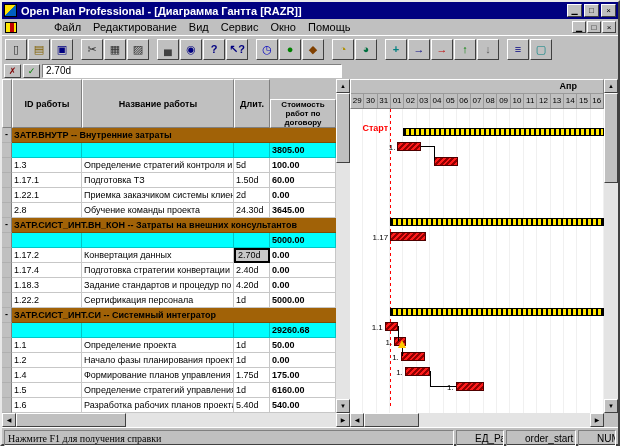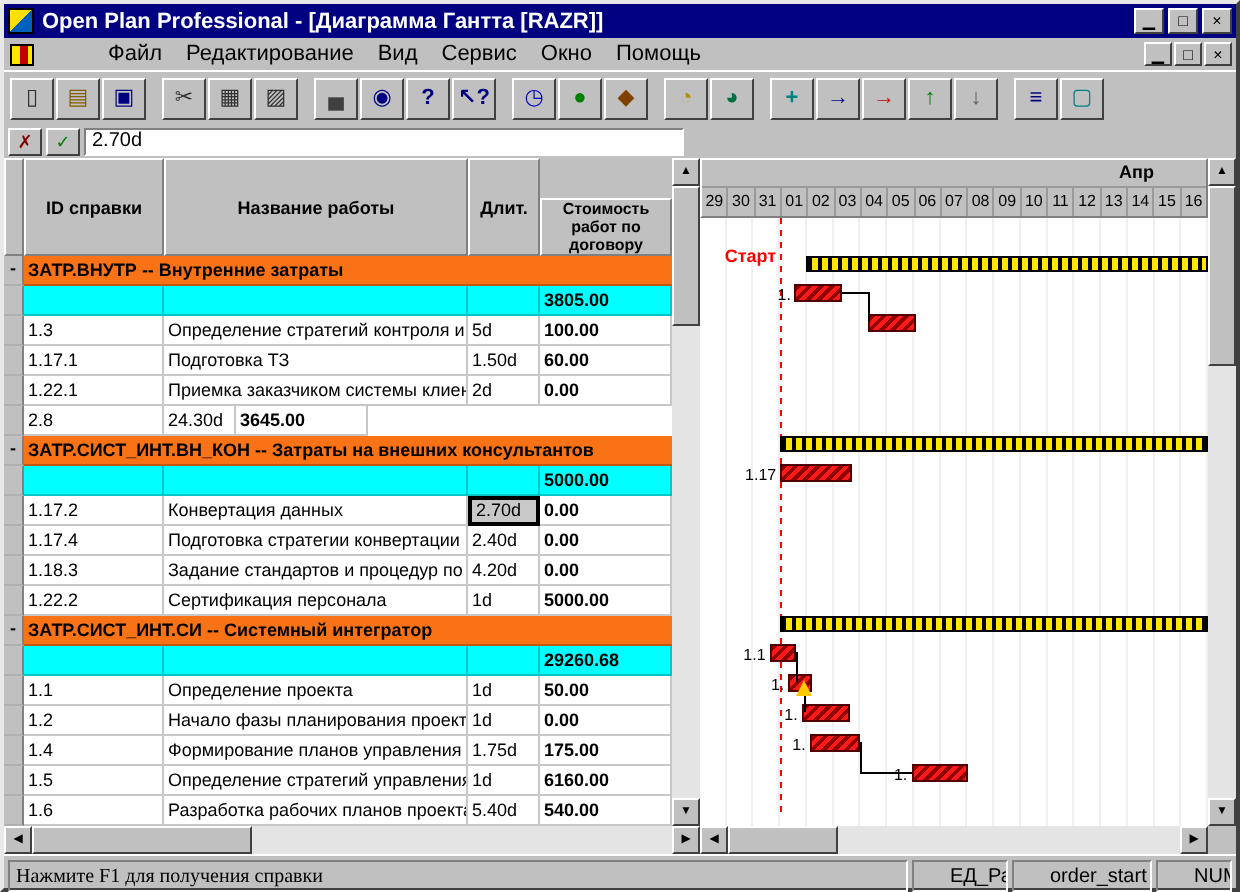--- a/index.html
+++ b/index.html
@@ -32,21 +32,21 @@
   .c-name{width:152px;flex:0 0 152px;}
   .c-dur{width:36px;flex:0 0 36px;}
   .c-cost{width:66px;flex:0 0 66px;}
   .t-rows{flex:1;background:#fff;overflow:hidden;}
   .t-row{height:15px;display:flex;font-size:9px;line-height:14px;}
   .t-row .c-marker{background:#c0c0c0;border-right:1px solid #808080;border-bottom:1px solid #b0b0b0;text-align:center;line-height:13px;font-weight:bold;}
   .cell{border-right:1px solid rgba(0,0,0,.22);border-bottom:1px solid rgba(0,0,0,.22);padding:0 2px;white-space:nowrap;overflow:hidden;}
   .cell.cy{background:#00ffff;}
   .cell.bold{font-weight:bold;}
   .cell.sel{border:2px solid #000;background:#c8c8c8;line-height:10px;}
-  .c-group{flex:1;background:#f97316;font-weight:bold;padding:0 2px;border-bottom:1px solid rgba(0,0,0,.22);white-space:nowrap;overflow:hidden;}
+  .c-group{flex:1;background:#a16207;font-weight:bold;padding:0 2px;border-bottom:1px solid rgba(0,0,0,.22);white-space:nowrap;overflow:hidden;}
   .vscroll{width:14px;flex:0 0 14px;display:flex;flex-direction:column;background:#dcdcdc;}
   .sc-btn{width:14px;height:14px;flex:0 0 14px;background:#c0c0c0;border:1px solid;border-color:#fff #404040 #404040 #fff;font-size:6px;line-height:12px;text-align:center;color:#000;}
   .hscroll .sc-btn{width:14px;}
   .sc-track{flex:1;position:relative;background:#e4e4e4;}
   .sc-thumb{position:absolute;background:#c0c0c0;border:1px solid;border-color:#fff #404040 #404040 #fff;}
   .vscroll .sc-thumb{left:0;right:0;}
   .hscroll .sc-thumb{top:0;bottom:0;}
   .gantt-pane{flex:1;display:flex;flex-direction:column;overflow:hidden;}
   .g-header{flex:0 0 30px;background:#c0c0c0;position:relative;border:1px solid;border-color:#fff #808080 #808080 #fff;}
   #month-label{position:absolute;top:1px;font-size:9px;font-weight:bold;}
@@ -181,21 +181,21 @@
   <div class="editbar">
     <button class="eb-btn" style="color:#800000">✗</button>
     <button class="eb-btn" style="color:#008000">✓</button>
     <input class="eb-field" value="2.70d" style="">
   </div>
 
   <div class="content">
     <div class="table-pane">
       <div class="t-header" id="t-header">
           <div class="hcell c-marker"></div>
-          <div class="hcell c-id">ID справки</div>
+          <div class="hcell c-id">ID работы</div>
           <div class="hcell c-name">Название работы</div>
           <div class="hcell c-dur">Длит.</div>
           <div class="hcell c-cost">Стоимость работ по договору</div>
         </div>
       <div class="t-rows" id="t-rows">
           <div class="t-row group">
             <div class="c-marker">-</div>
             <div class="c-group">ЗАТР.ВНУТР -- Внутренние затраты</div>
           </div>
           <div class="t-row subtotal">
@@ -222,20 +222,21 @@
           <div class="t-row task">
             <div class="c-marker"></div>
             <div class="cell c-id">1.22.1</div>
             <div class="cell c-name">Приемка заказчиком системы клиент</div>
             <div class="cell c-dur">2d</div>
             <div class="cell c-cost bold">0.00</div>
           </div>
           <div class="t-row task">
             <div class="c-marker"></div>
             <div class="cell c-id">2.8</div>
+            <div class="cell c-name">Обучение команды проекта</div>
             <div class="cell c-dur">24.30d</div>
             <div class="cell c-cost bold">3645.00</div>
           </div>
           <div class="t-row group">
             <div class="c-marker">-</div>
             <div class="c-group">ЗАТР.СИСТ_ИНТ.ВН_КОН -- Затраты на внешних консультантов</div>
           </div>
           <div class="t-row subtotal">
             <div class="c-marker"></div>
             <div class="cell c-id cy"></div>

